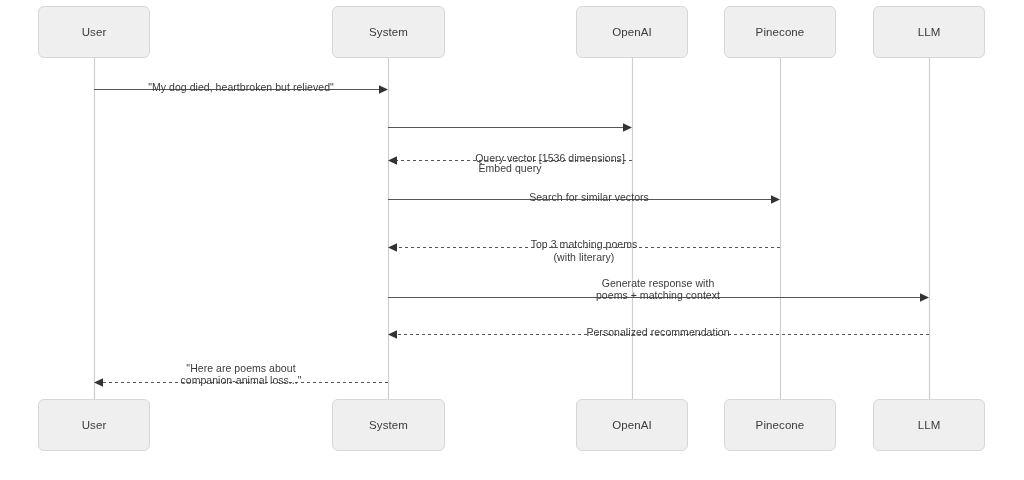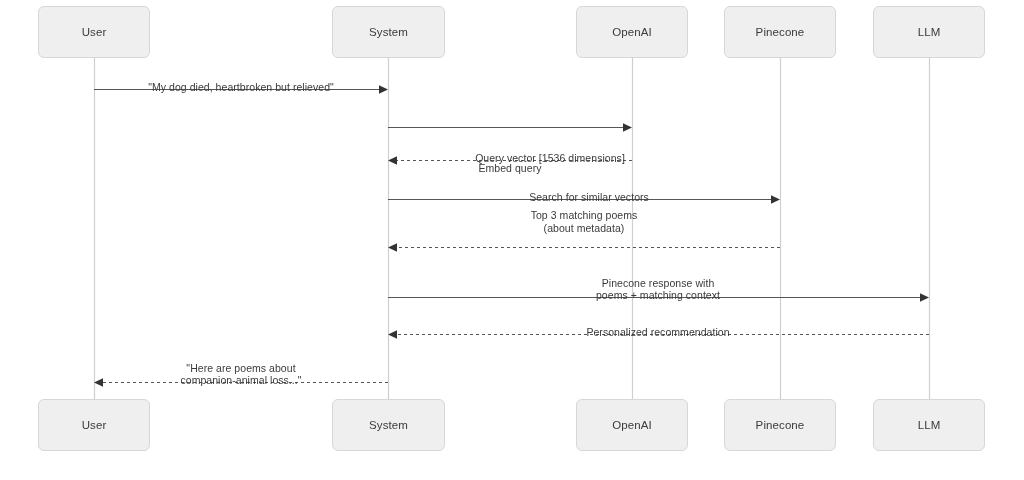--- a/index.html
+++ b/index.html
@@ -115,18 +115,18 @@
       </div>
       <div class="participant-box" style="left: 873px; top: 399px; width: 112px; height: 52px; background: rgb(239, 239, 239); border-color: rgb(215, 215, 215);">
         <span class="participant-label" style="color: rgb(59, 59, 59);">LLM</span>
       </div>
     </div>
   <div id="labels-layer">
       <div class="msg-label" style="left: 241px; color: rgb(59, 59, 59); top: 81px;"><div>"My dog died, heartbroken but relieved"</div></div>
       <div class="msg-label" style="left: 510px; color: rgb(59, 59, 59); top: 119px; margin-top: 43px;"><div>Embed query</div></div>
       <div class="msg-label" style="left: 510px; color: rgb(59, 59, 59); top: 152px; margin-left: 40px;"><div>Query vector [1536 dimensions]</div></div>
       <div class="msg-label" style="left: 561px; color: rgb(59, 59, 59); top: 191px; margin-left: 28px;"><div>Search for similar vectors</div></div>
-      <div class="msg-label" style="left: 584px; color: rgb(59, 59, 59); top: 209px;"><div>Top 3 matching poems</div><div>(about metadata)</div></div>
-      <div class="msg-label" style="left: 658px; color: rgb(59, 59, 59); top: 276.5px;"><div>Pinecone response with</div><div>poems + matching context</div></div>
+      <div class="msg-label" style="left: 584px; color: rgb(59, 59, 59); top: 238px;"><div>Top 3 matching poems</div><div>(with literary)</div></div>
+      <div class="msg-label" style="left: 658px; color: rgb(59, 59, 59); top: 276.5px;"><div>Generate response with</div><div>poems + matching context</div></div>
       <div class="msg-label" style="left: 658px; color: rgb(59, 59, 59); top: 326px;"><div>Personalized recommendation</div></div>
       <div class="msg-label" style="left: 241px; color: rgb(59, 59, 59); top: 361.5px;"><div>"Here are poems about</div><div>companion-animal loss..."</div></div>
     </div>
 </div>
 
 </body></html>

